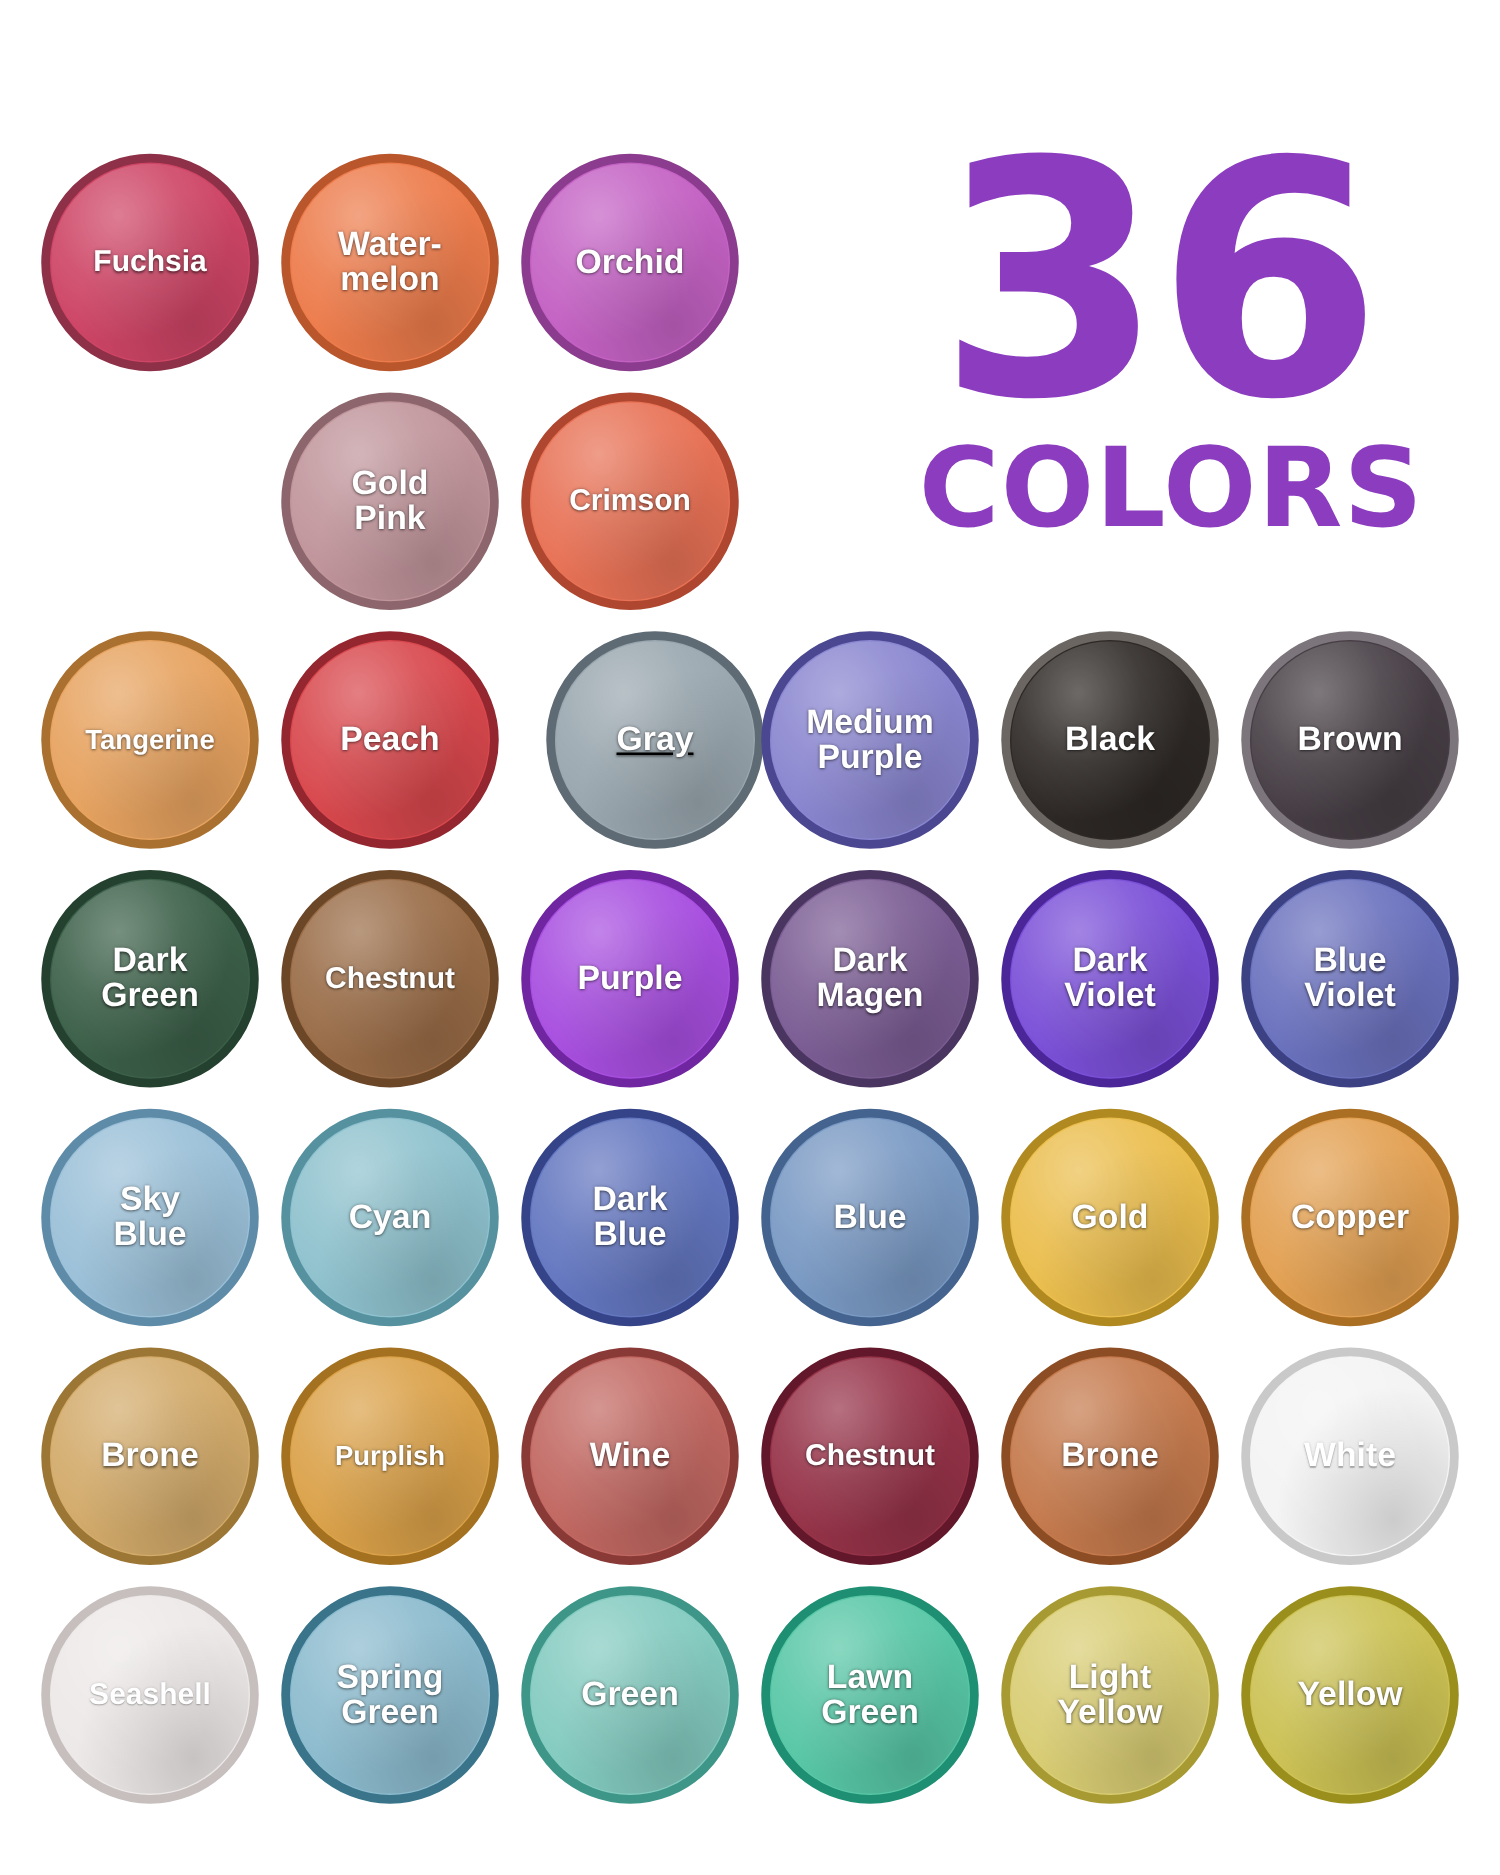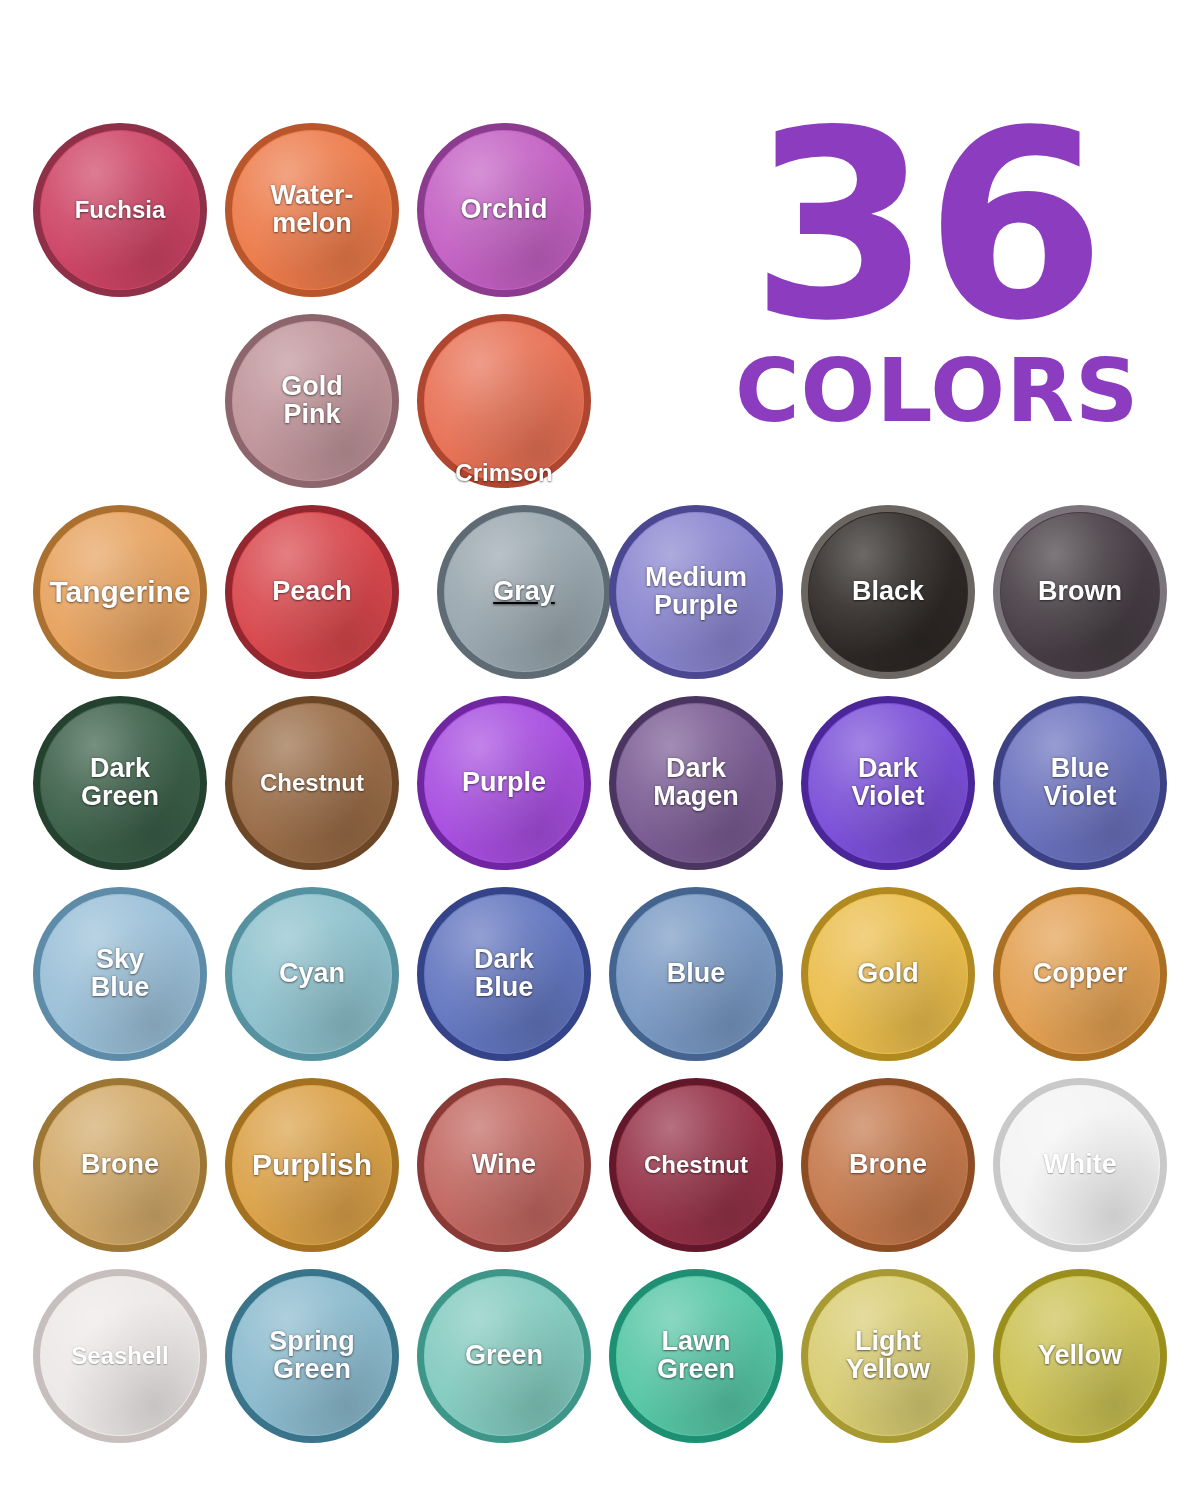--- a/index.html
+++ b/index.html
@@ -113,21 +113,21 @@
     line-height: 1.02;
     text-align: center;
     letter-spacing: 0px;
     white-space: pre-line;
     text-shadow:
       0 1px 2px rgba(0,0,0,0.45),
       0 0 3px rgba(0,0,0,0.28);
     padding: 0 2px;
   }
   .swatch.small-label .label { font-size: 24px; }
-  .swatch.tiny-label  .label { font-size: 30px; }
+  .swatch.tiny-label  .label { font-size: 22px; }
   
   .swatch.pale .label {
     text-shadow:
       0 1px 1px rgba(120,120,120,0.55),
       0 0 2px rgba(150,150,150,0.45);
   }
 </style>
 </head>
 <body>
 
@@ -153,21 +153,21 @@
         <div class="sheen"></div>
         <div class="label">Orchid</div>
       </div>
       <div class="swatch" style="left: 228px; top: 317px; width: 168px; height: 168px;">
         <div class="disc" style="background: rgb(192, 149, 155);"></div>
         <div class="rim" style="border-color: rgb(140, 102, 108);"></div>
         <div class="sheen"></div>
         <div class="label">Gold
 Pink</div>
       </div>
-      <div class="swatch small-label" style="left: 420px; top: 317px; width: 168px; height: 168px; align-items: flex-end;">
+      <div class="swatch small-label" style="left: 420px; top: 317px; width: 168px; height: 168px;">
         <div class="disc" style="background: rgb(232, 114, 86);"></div>
         <div class="rim" style="border-color: rgb(175, 70, 47);"></div>
         <div class="sheen"></div>
         <div class="label">Crimson</div>
       </div>
       <div class="swatch tiny-label" style="left: 36px; top: 508px; width: 168px; height: 168px;">
         <div class="disc" style="background: rgb(231, 163, 96);"></div>
         <div class="rim" style="border-color: rgb(169, 112, 47);"></div>
         <div class="sheen"></div>
         <div class="label">Tangerine</div>

